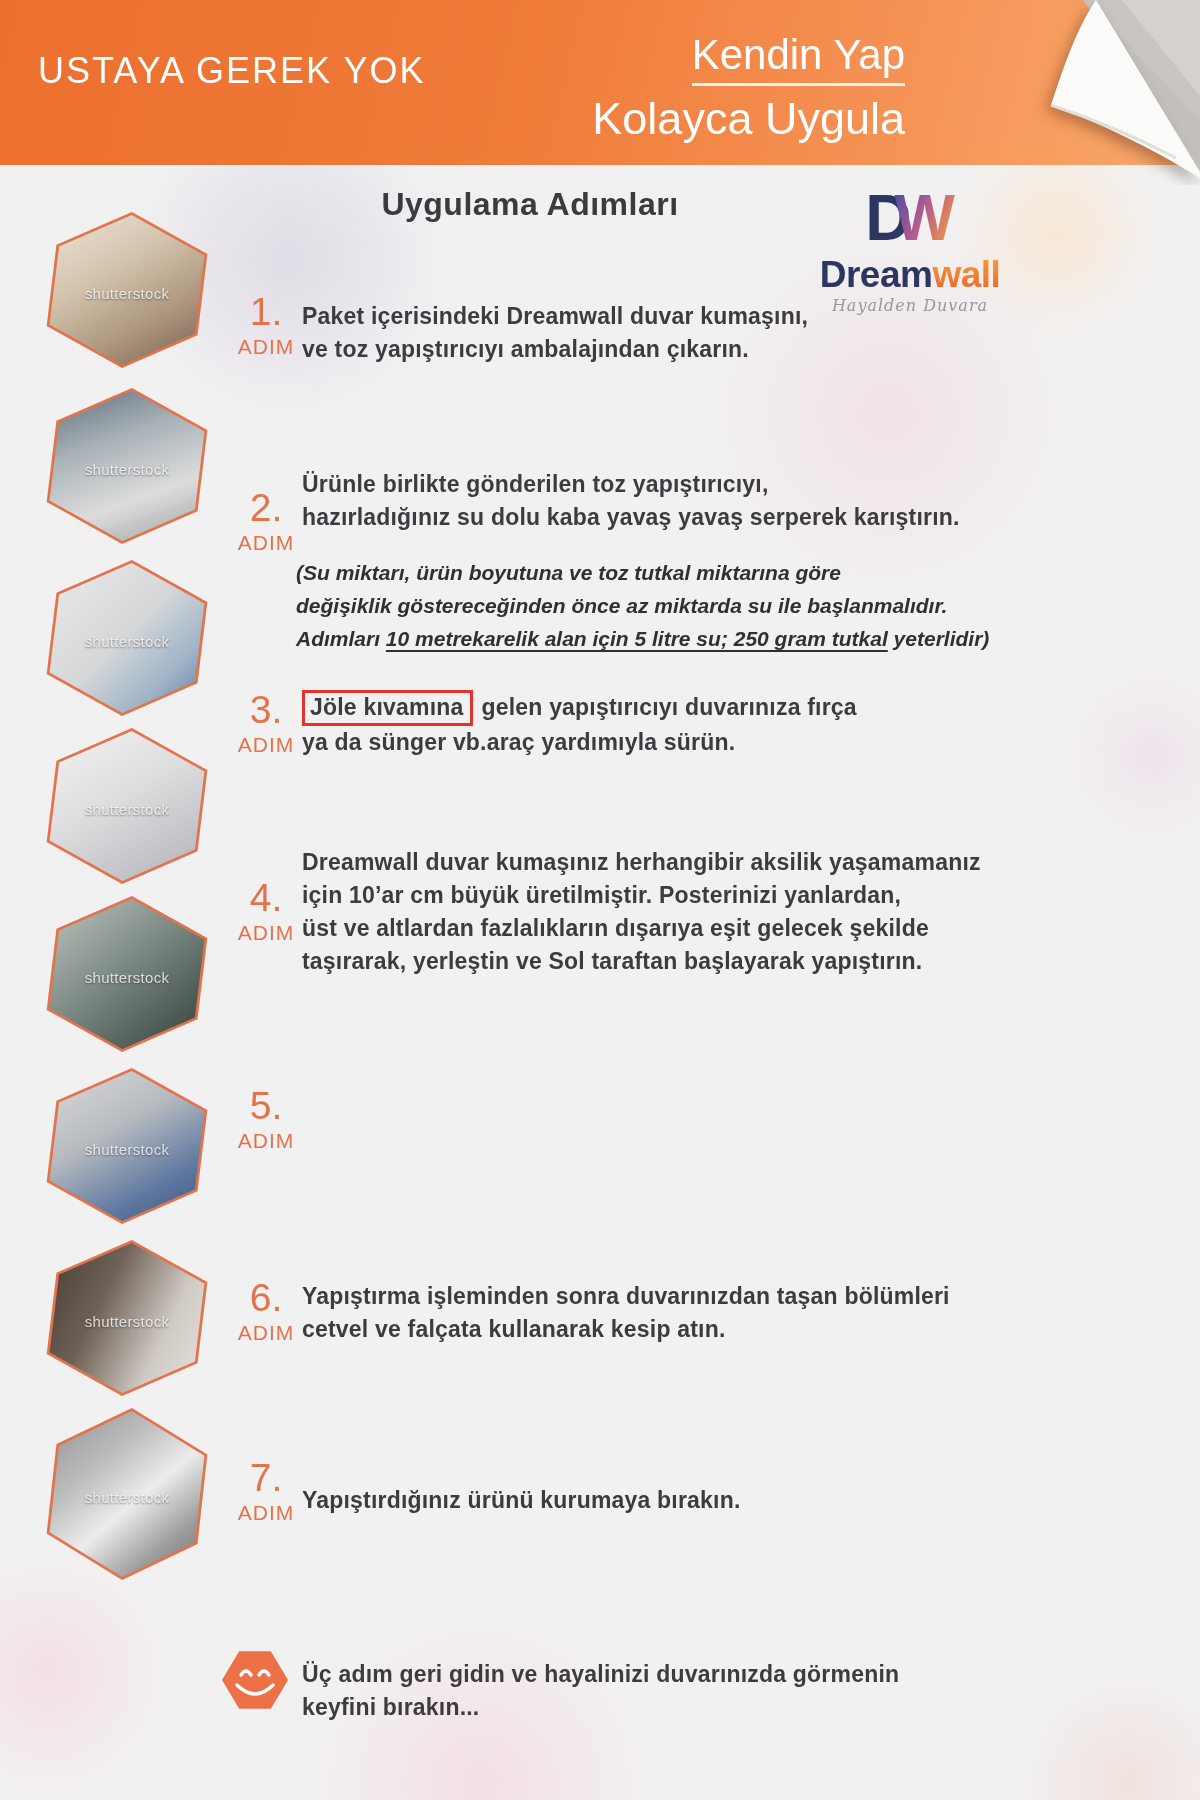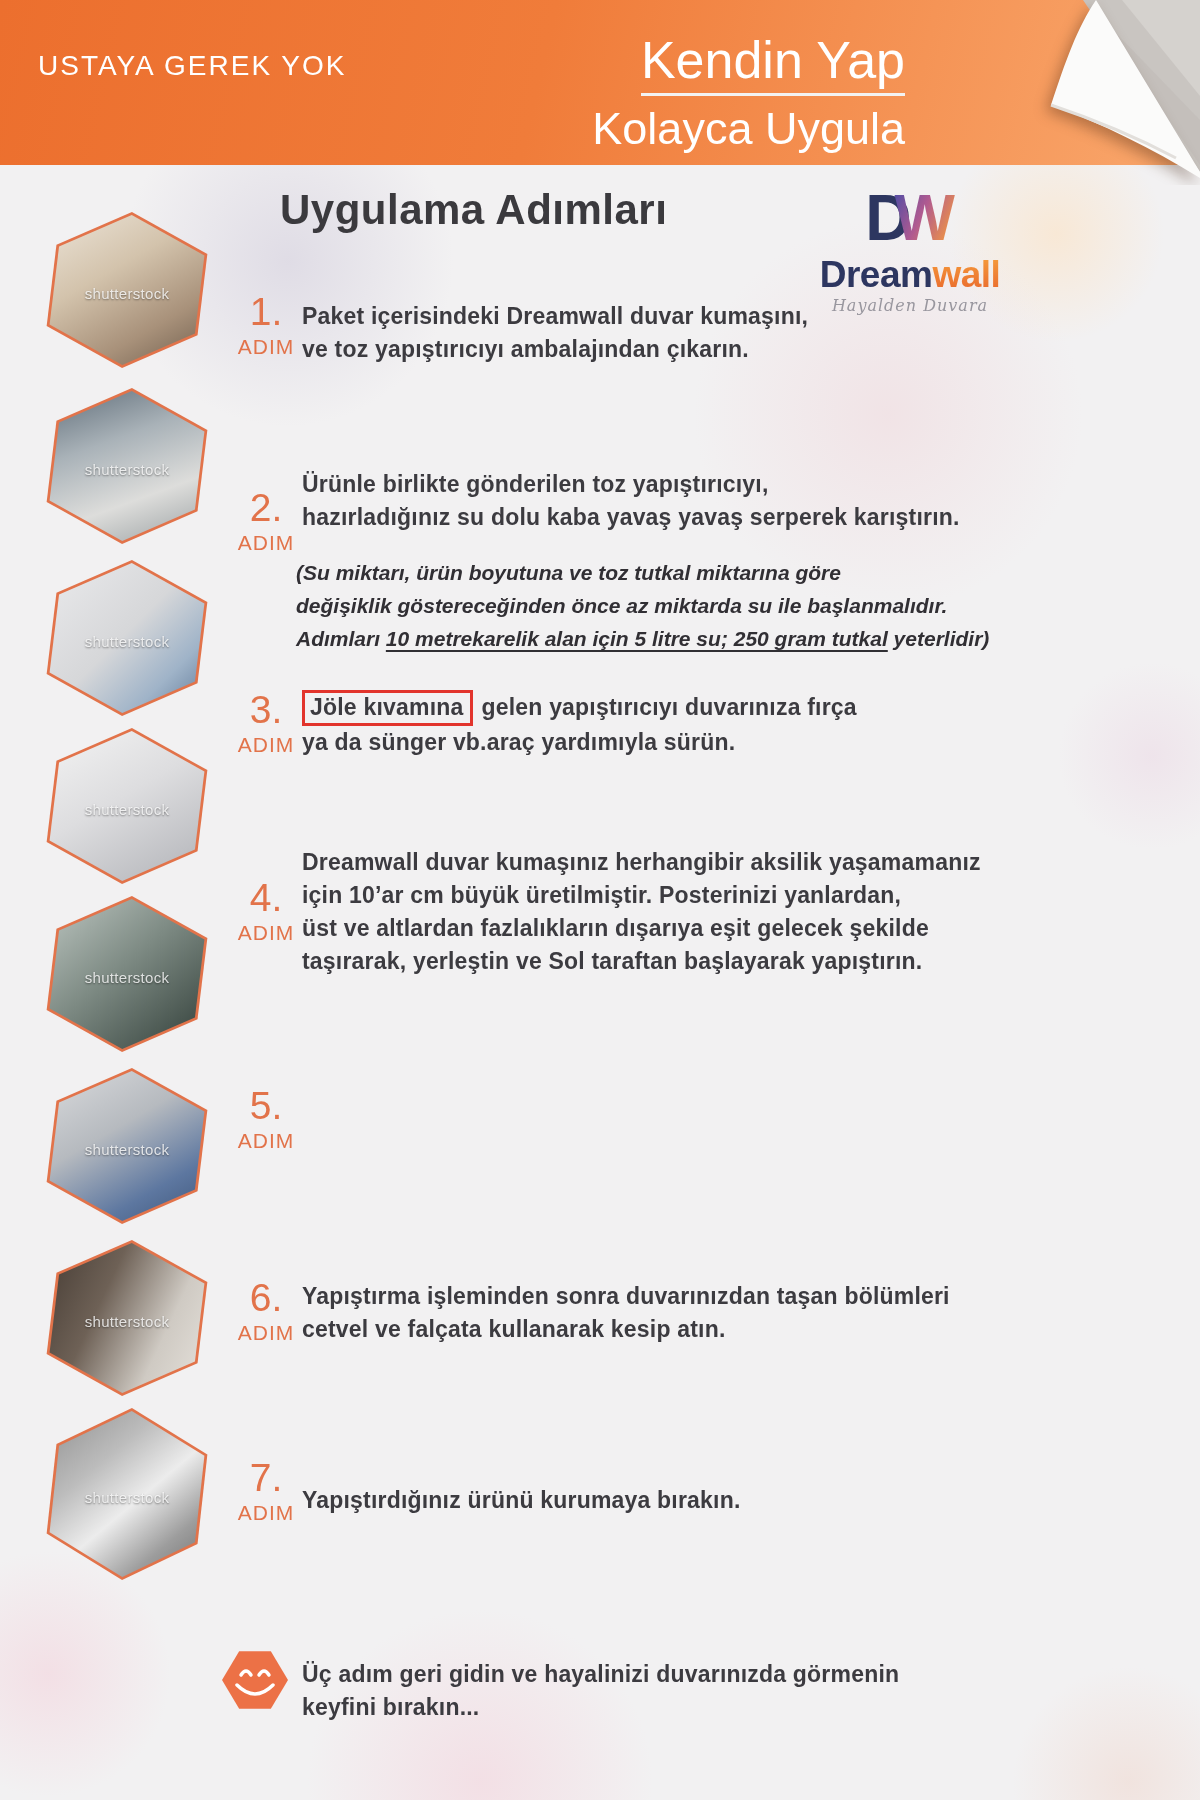--- a/index.html
+++ b/index.html
@@ -12,29 +12,29 @@
       radial-gradient(circle 150px at 88% 13%, rgba(250,229,204,.75), rgba(250,229,204,0) 72%),
       radial-gradient(circle 130px at 96% 42%, rgba(235,215,228,.5), rgba(235,215,228,0) 72%),
       radial-gradient(circle 240px at 40% 99%, rgba(243,219,226,.8), rgba(243,219,226,0) 72%),
       radial-gradient(circle 170px at 4% 93%, rgba(243,219,226,.8), rgba(243,219,226,0) 72%),
       radial-gradient(circle 160px at 94% 99%, rgba(240,221,214,.7), rgba(240,221,214,0) 72%),
       #f2f1f2;
   }
   
   .topbar{position:absolute;left:0;top:0;width:1200px;height:165px;
     background:linear-gradient(103deg,#ec6f2e 0%,#f07c3a 45%,#f9a76c 100%);}
-  .topbar-left{position:absolute;left:38px;top:50px;font-size:28px;color:#fff;letter-spacing:2px;font-weight:400;}
+  .topbar-left{position:absolute;left:38px;top:50px;font-size:36px;color:#fff;letter-spacing:2px;font-weight:400;}
   .topbar-right{position:absolute;right:295px;top:34px;text-align:right;color:#fff;line-height:1;}
-  .kendin{display:inline-block;font-size:52px;border-bottom:3px solid #f3f3f3;padding-bottom:7px;}
+  .kendin{display:inline-block;font-size:42px;border-bottom:3px solid #f3f3f3;padding-bottom:7px;}
   .kolayca{font-size:45px;margin-top:10px;}
   .curl{position:absolute;right:0;top:0;}
   .curl-paper{filter:drop-shadow(-5px 6px 7px rgba(60,30,10,.35));}
   
-  .title{position:absolute;left:280px;top:186px;width:500px;margin:0;text-align:left;
-    font-size:42px;font-weight:bold;color:#3b3a3e;letter-spacing:.5px;}
+  .title{position:absolute;left:280px;top:186px;width:500px;margin:0;text-align:center;
+    font-size:32px;font-weight:bold;color:#3b3a3e;letter-spacing:.5px;}
   .logo{position:absolute;left:805px;top:180px;width:210px;text-align:center;line-height:1;}
   .monogram{font-size:64px;font-weight:bold;height:76px;line-height:76px;}
   .mono-d{color:#2d3660;}
   .mono-w{background:linear-gradient(115deg,#5b4ea2 10%,#b05a90 45%,#f59a3e 90%);
     -webkit-background-clip:text;background-clip:text;color:transparent;margin-left:-17px;}
   .logoname{font-size:37px;font-weight:bold;letter-spacing:-.5px;}
   .ln1{color:#2d3660;}
   .ln2{background:linear-gradient(180deg,#f6a03c,#e8652d);-webkit-background-clip:text;background-clip:text;color:transparent;}
   .tagline{margin-top:5px;font-family:"DejaVu Serif",serif;font-style:italic;font-size:16px;color:#98969e;letter-spacing:1px;}
   

